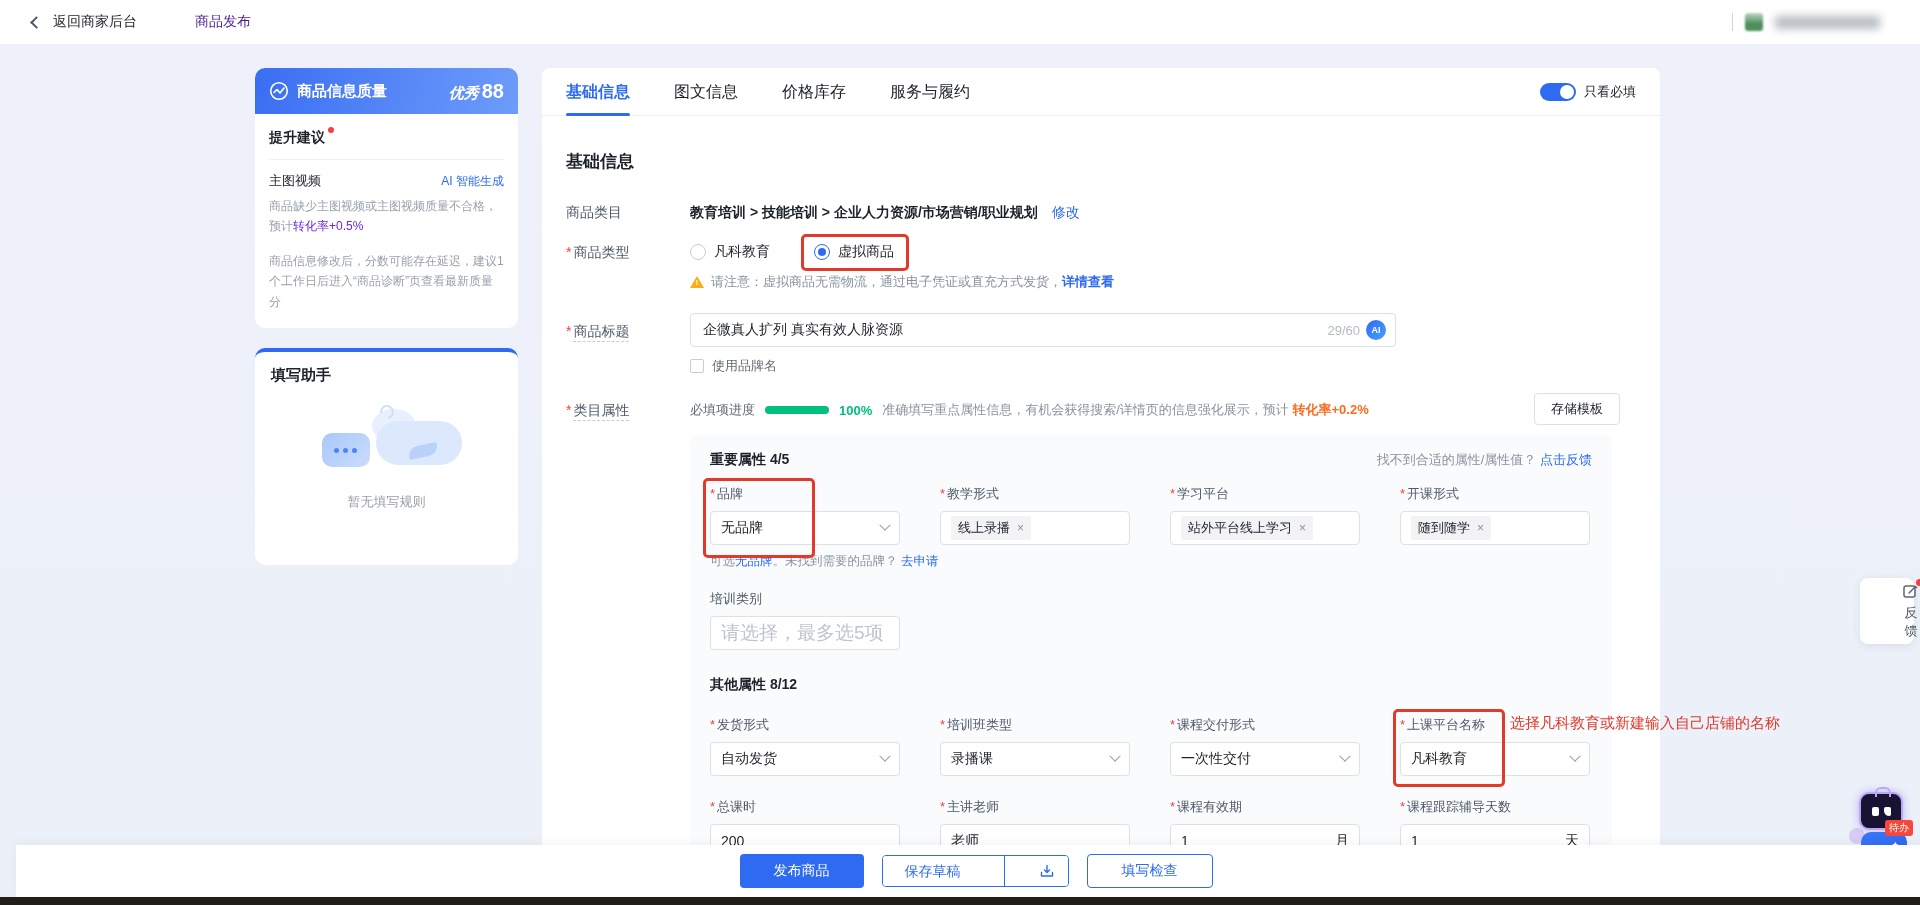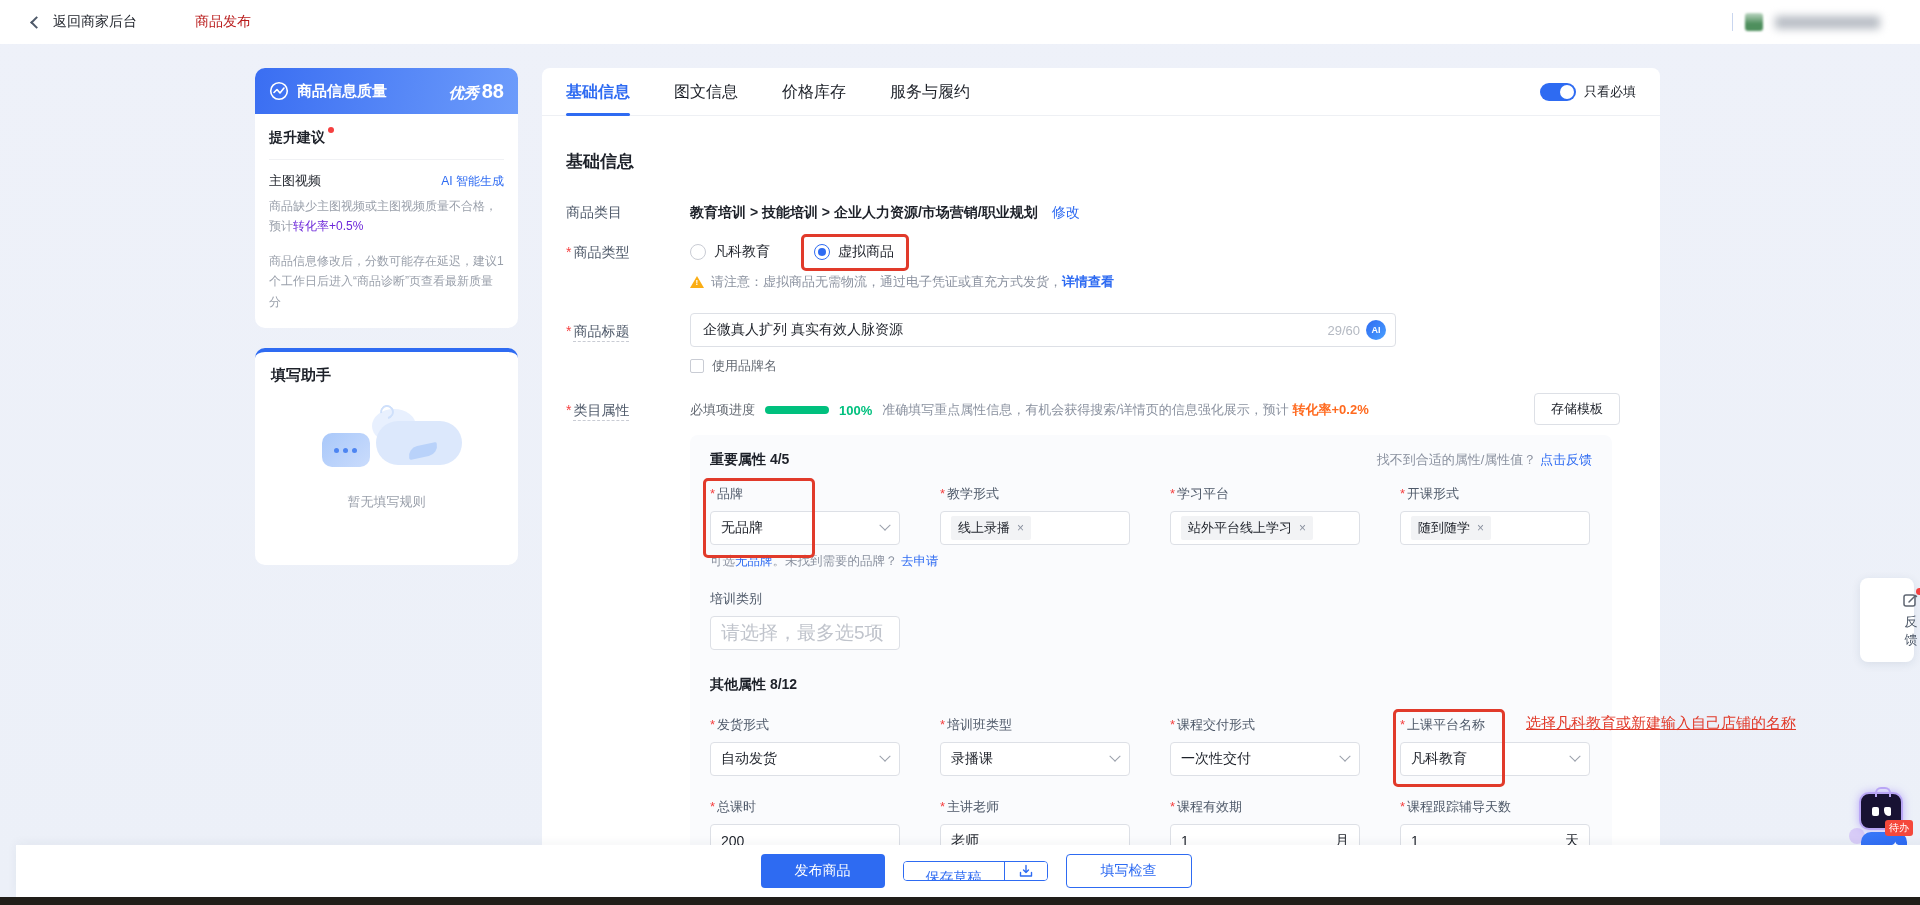--- a/index.html
+++ b/index.html
@@ -3,21 +3,21 @@
 <meta charset="utf-8">
 <style>
   * { margin:0; padding:0; box-sizing:border-box; }
   html,body { width:1920px; height:905px; }
   body { font-family:"Liberation Sans","DejaVu Sans",sans-serif; background:linear-gradient(180deg,#eef1f9 0%,#ecf0f8 100%); position:relative; overflow:hidden; color:#1d2129; }
 
   
   .topbar { position:absolute; left:0; top:0; width:1920px; height:44px; background:#fff; display:flex; align-items:center; z-index:30; }
   .back-chevron { width:9px; height:9px; border-left:2px solid #4e5969; border-bottom:2px solid #4e5969; transform:rotate(45deg); margin-left:32px; cursor:pointer; }
   .back-label { font-size:14px; color:#1d2129; margin-left:12px; cursor:pointer; }
-  .page-title { font-size:14px; color:#b91c1c; margin-left:58px; }
+  .page-title { font-size:14px; color:#4c1d95; margin-left:58px; }
   .topbar-right { margin-left:auto; margin-right:40px; display:flex; align-items:center; gap:12px; }
   .topbar-divider { width:1px; height:18px; background:#c9d6ef; }
   .shop-logo { width:18px; height:18px; border-radius:3px; background:linear-gradient(180deg,#bcd6c2 0%,#4e8f5d 60%); filter:blur(1px); }
   .shop-name-blur { width:105px; height:13px; border-radius:2px; background:#b7bcc4; filter:blur(4px); }
 
   
   .card { position:absolute; background:#fff; border-radius:10px; }
   .card-quality { left:255px; top:68px; width:263px; }
   .q-header { height:46px; border-radius:10px 10px 0 0; background:linear-gradient(100deg,#3a6ef2 0%,#6d9cfb 100%); display:flex; align-items:center; padding:0 14px; }
   .q-header .q-title { color:#fff; font-size:15px; font-weight:bold; margin-left:8px; }
@@ -116,34 +116,34 @@
   .plain-input { width:190px; height:34px; border:1px solid #dde0e6; border-radius:4px; padding:0 10px; font-size:19px; color:#1d2129; font-family:inherit; outline:none; background:#fff; }
   .plain-input::placeholder { color:#c0c4cc; }
   .suffix { margin-left:auto; color:#1d2129; font-size:14px; }
   .row-gap { margin-top:22px; }
 
   
   .ann-box { position:absolute; border:3px solid #e13a2a; border-radius:5px; pointer-events:none; z-index:40; }
   .ann-box.opt2 { left:-13px; top:-9px; width:108px; height:37px; }
   .ann-box.brand { left:-7px; top:-7px; width:112px; height:80px; }
   .ann-box.platform { left:-7px; top:-7px; width:112px; height:78px; }
-  .ann-note { position:absolute; left:126px; top:-2px; white-space:nowrap; color:#e13a2a; font-size:15px; z-index:40;text-decoration:underline; }
+  .ann-note { position:absolute; left:110px; top:-2px; white-space:nowrap; color:#e13a2a; font-size:15px; z-index:40; }
 
   
   .footer-bar { position:absolute; left:16px; top:845px; width:1920px; height:52px; background:#fff; box-shadow:0 -2px 10px rgba(31,56,88,.05); display:flex; align-items:center; justify-content:center; gap:18px; z-index:50; }
   .btn-primary { height:34px; padding:0 34px; background:#2e6bf2; border:none; border-radius:4px; color:#fff; font-size:14px; font-family:inherit; cursor:pointer; }
-  .btn-group { display:flex; height:20px; border:1px solid #2e6bf2; border-radius:4px; overflow:hidden; }
+  .btn-group { display:flex; height:32px; border:1px solid #2e6bf2; border-radius:4px; overflow:hidden;gap:21px; }
   .btn-outline { height:32px; padding:0 22px; background:#fff; border:none; color:#2e6bf2; font-size:14px; font-family:inherit; cursor:pointer; display:flex; align-items:center; }
   .btn-group .sep { width:1px; background:#2e6bf2; }
   .btn-icon { width:42px; display:flex; align-items:center; justify-content:center; background:#fff; cursor:pointer; }
   .btn-check { height:34px; padding:0 34px; background:#fff; border:1px solid #2e6bf2; border-radius:4px; color:#2e6bf2; font-size:14px; font-family:inherit; cursor:pointer; }
   .bottom-strip { position:absolute; left:0; top:897px; width:1920px; height:8px; background:#211e19; z-index:60; }
 
   
-  .feedback-float { position:absolute; left:1860px; top:578px; width:54px; height:84px; background:#fff; border-radius:8px; box-shadow:0 2px 10px rgba(31,56,88,.10); display:flex; flex-direction:column; align-items:center; justify-content:center; gap:4px; z-index:30; cursor:pointer;padding-left:48px; }
+  .feedback-float { position:absolute; left:1860px; top:578px; width:54px; height:66px; background:#fff; border-radius:8px; box-shadow:0 2px 10px rgba(31,56,88,.10); display:flex; flex-direction:column; align-items:center; justify-content:center; gap:4px; z-index:30; cursor:pointer;padding-left:48px; }
   .fb-icon { position:relative; width:18px; height:18px; }
   .fb-icon .dot { position:absolute; right:-3px; top:-3px; width:7px; height:7px; border-radius:50%; background:#f53f3f; }
   .fb-label { font-size:13px; color:#4e5969; }
   .ai-float { position:absolute; left:1849px; top:792px; width:62px; height:92px; z-index:30; cursor:pointer; }
   .ai-ball { position:absolute; left:0; top:36px; width:16px; height:16px; border-radius:50%; background:#d8ccf7; }
   .robot-head { position:absolute; left:10px; top:0; width:44px; height:38px; background:#181233; border:2px solid #b9a6f5; border-radius:10px; box-shadow:0 0 8px rgba(150,120,250,.55); display:flex; align-items:center; justify-content:center; gap:5px; }
   .robot-head::before { content:""; position:absolute; top:-7px; left:14px; width:12px; height:8px; border:2px solid #b9a6f5; border-bottom:none; border-radius:6px 6px 0 0; }
   .robot-eye { width:7px; height:9px; background:#fff; border-radius:2px; }
   .robot-eye.r { border-radius:2px 2px 2px 6px; }
   .todo-badge { position:absolute; right:-2px; top:28px; background:#f5483b; color:#fff; font-size:10px; padding:1px 4px; border-radius:3px; z-index:2; }

